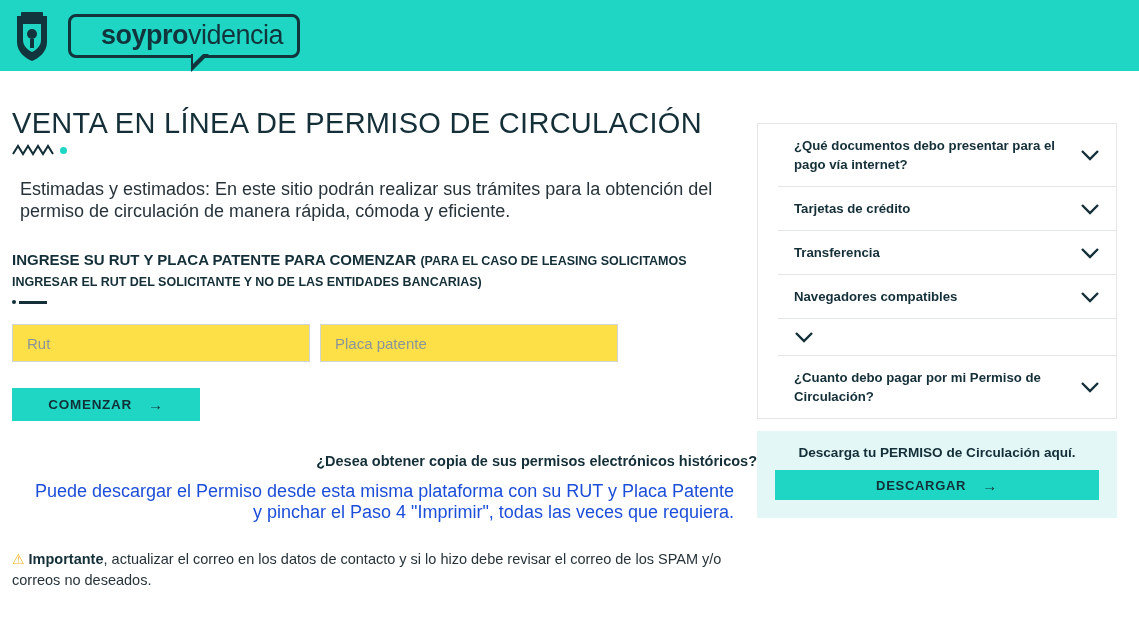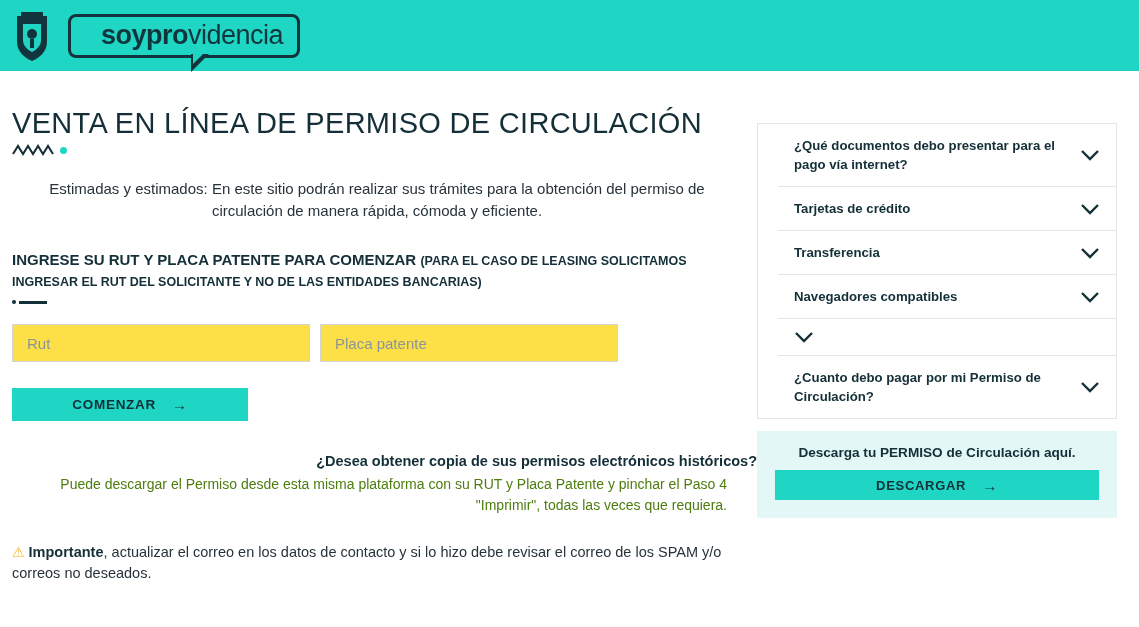--- a/index.html
+++ b/index.html
@@ -79,26 +79,25 @@
     margin: 4px 0 22px 0;
   }
   .squiggle svg { display: block; }
   .dot-accent {
     width: 7px; height: 7px; border-radius: 50%;
     background: #1ed6c3;
     display: inline-block;
   }
 
   p.intro {
-    font-size: 15px;
+    font-size: 18px;
     line-height: 22px;
-    margin: 0 0 28px 0;
+    margin: 0 0 28px 8px;
     color: #27333a;
     max-width: 730px;
-    text-align: center;
   }
 
   .instruction {
     font-size: 15px;
     line-height: 20px;
     margin: 0 0 6px 0;
     max-width: 700px;
   }
   .instruction b { font-weight: bold; color: #142f38; }
   .instruction .small-caps {
@@ -135,38 +134,38 @@
     align-items: center;
     justify-content: center;
     gap: 16px;
     background: #1ed6c3;
     border: none;
     color: #113038;
     font-weight: bold;
     font-size: 13.5px;
     letter-spacing: 0.7px;
     height: 33px;
-    width: 236px;
+    width: 188px;
     cursor: pointer;
     font-family: "Liberation Sans", sans-serif;
   }
   .arrow { font-size: 15px; line-height: 1; }
 
   .histo { margin-top: 32px; text-align: right; }
   .histo h3 {
     font-size: 14.5px;
     margin: 0 0 2px 0;
     color: #142f38;
     font-weight: bold;
   }
   .histo p {
-    font-size: 14px;
+    font-size: 18px;
     line-height: 21px;
-    margin: 5px;
-    color: #4d7c0f;
+    margin: 12px;
+    color: #1d4ed8;
     max-width: 710px;
   }
   .important {
     margin-top: 26px;
     font-size: 14.5px;
     line-height: 21px;
     color: #27333a;
     max-width: 710px;
   }
   .important .warn { color: #f0b323; font-size: 14px; }

